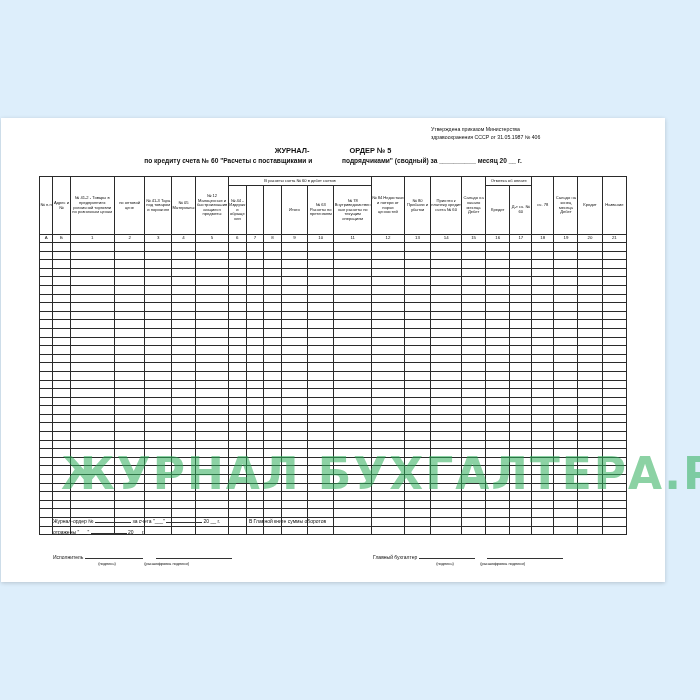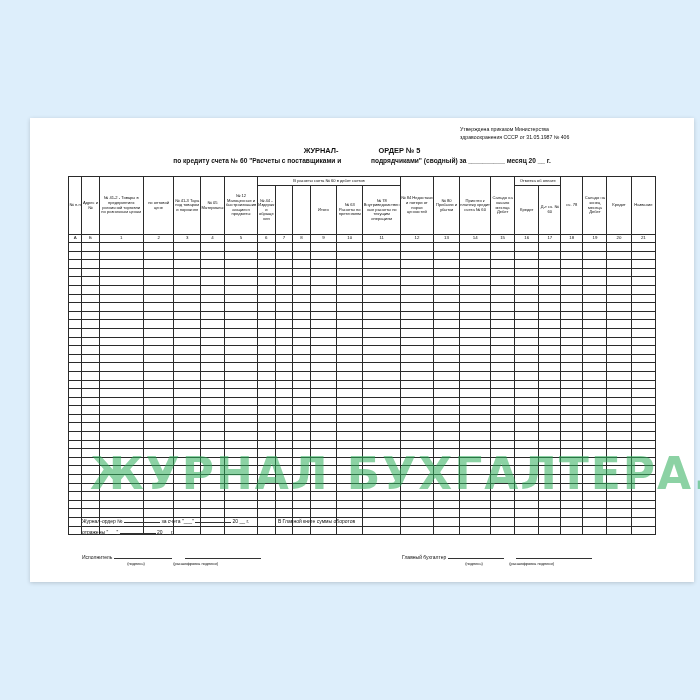--- a/index.html
+++ b/index.html
@@ -8,21 +8,21 @@
   }
   body {
     width: 700px;
     height: 700px;
     background: #ddeefb;
     font-family: "Liberation Sans", sans-serif;
     overflow: hidden;
   }
   .page {
     position: absolute;
-    left: 30px;
+    left: 1px;
     top: 118px;
     width: 664px;
     height: 464px;
     background: #ffffff;
     box-shadow: 0 1px 4px rgba(0,0,0,0.18);
   }
   .approval {
     position: absolute;
     right: 24px;
     top: 8px;

